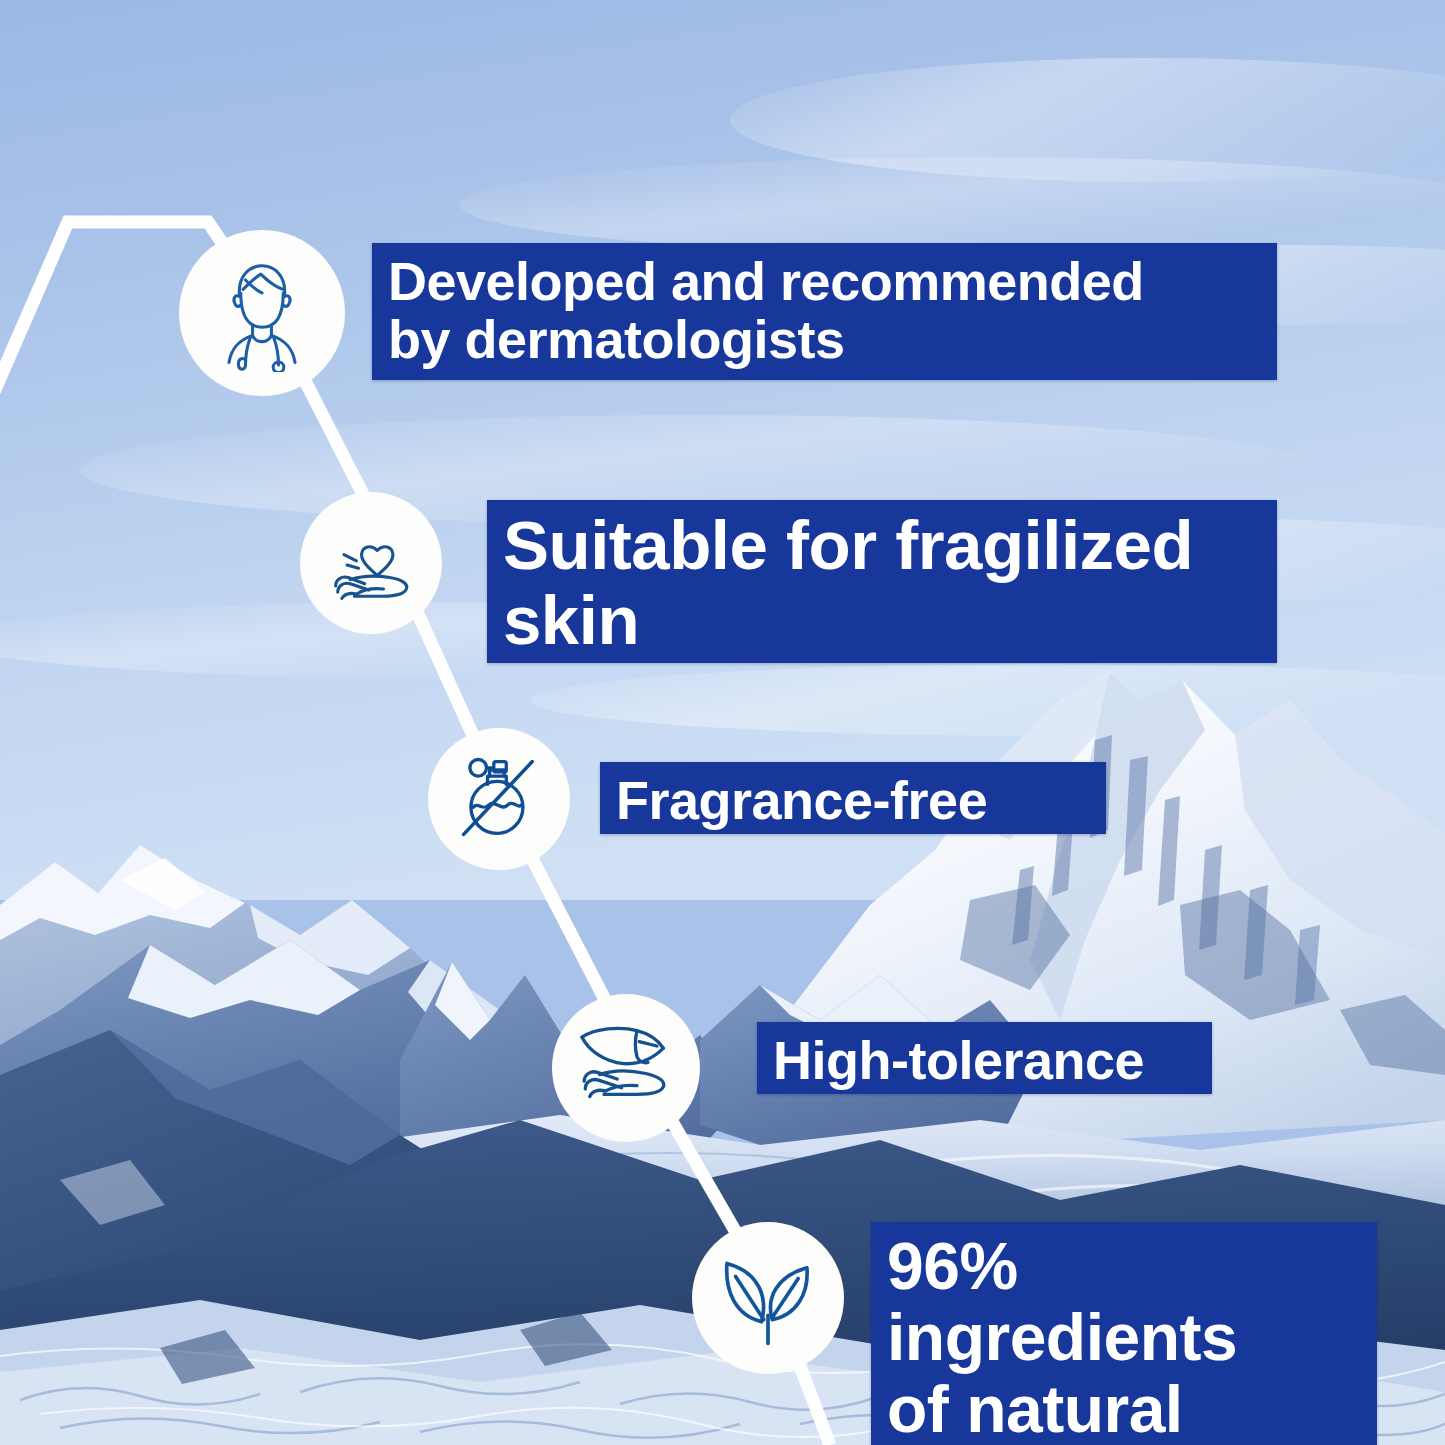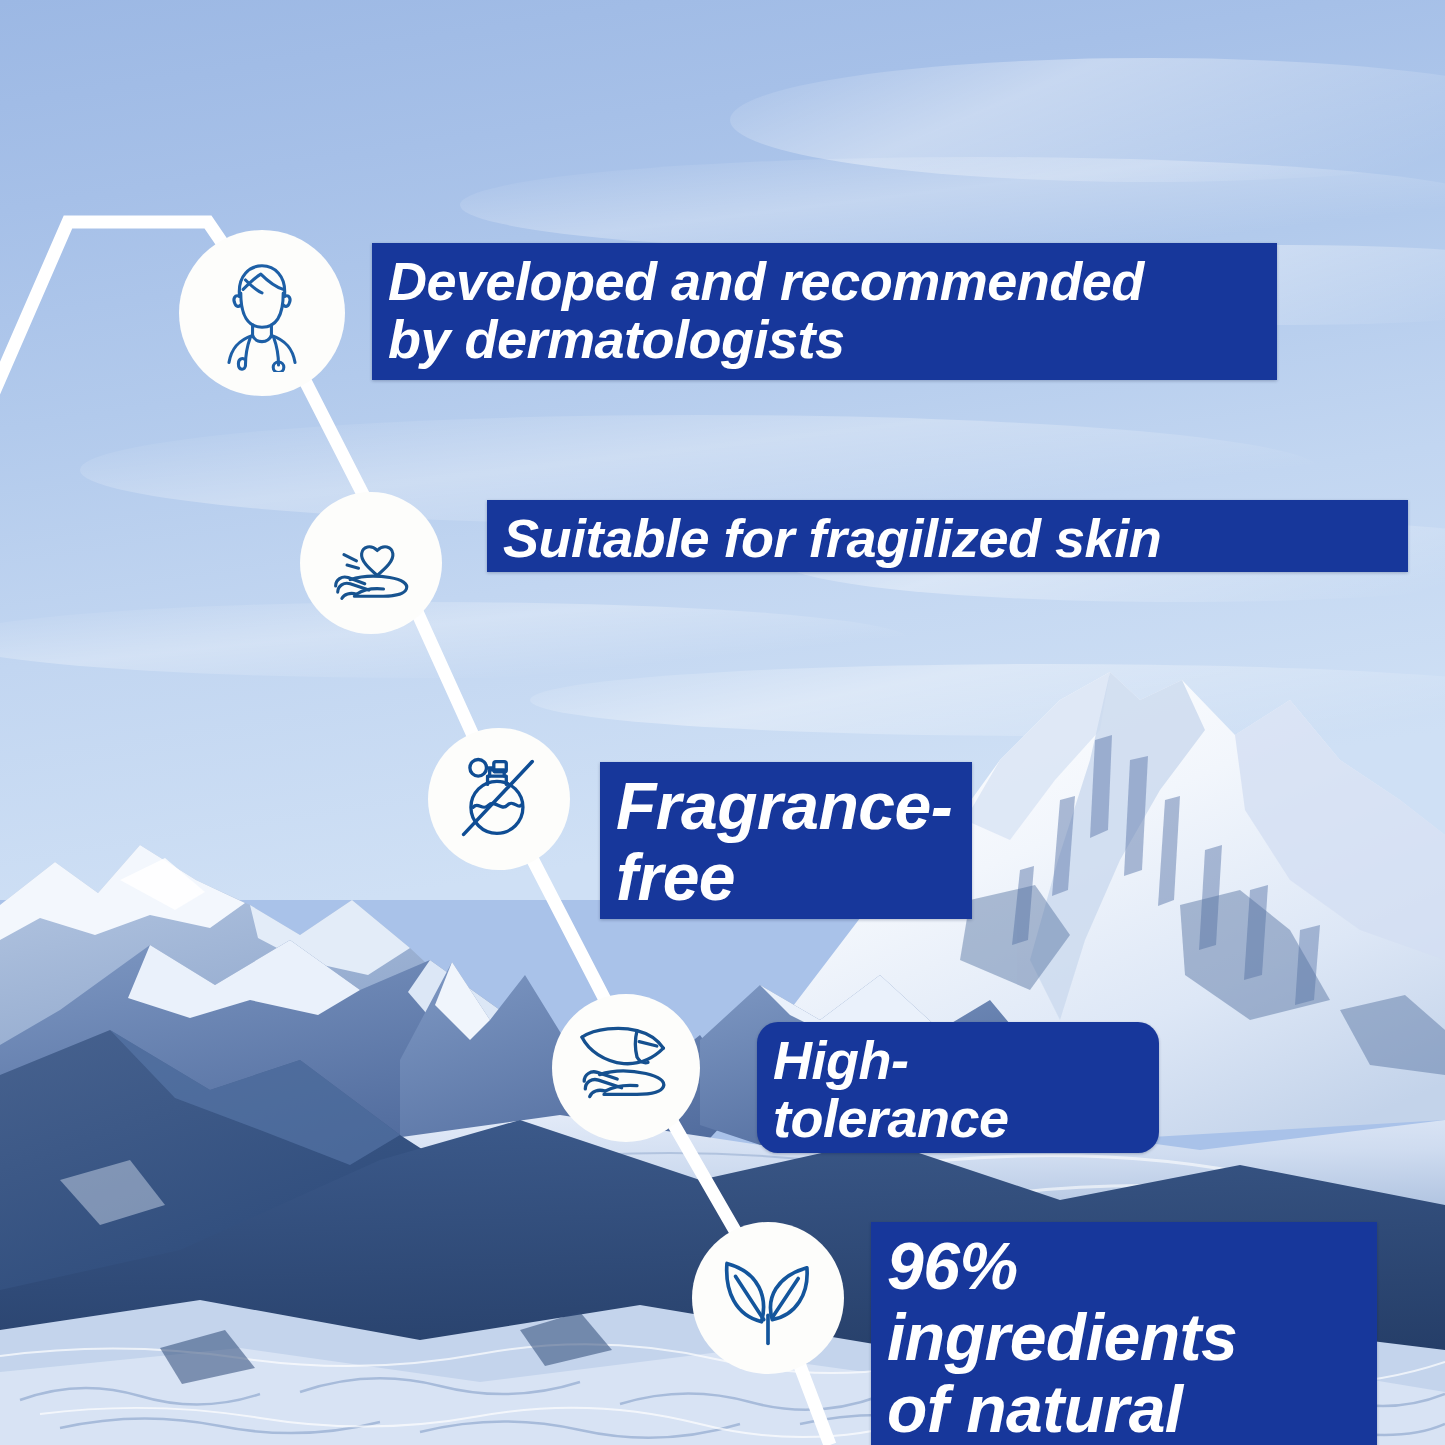--- a/index.html
+++ b/index.html
@@ -36,21 +36,20 @@
     position:absolute;
     background:#17379b;
     color:#ffffff;
     font-weight:bold;
     letter-spacing:-0.5px;
     line-height:1.08;
     padding:9px 16px 5px 16px;
     white-space:pre-line;
     font-family:"Liberation Sans", sans-serif;
     box-shadow:0 1px 3px rgba(10,25,70,.28);
-    font-style:italic;
   }
   .banner.two-line { padding-bottom:11px; }
 </style>
 </head>
 <body>
 
 <div id="stage">
 
   <svg id="scene" viewBox="0 0 1445 1445" preserveAspectRatio="none">
     <defs>
@@ -262,21 +261,21 @@
 
         <path d="M16,72 C16,66 22,62 28,64 L44,70"></path>
         <path d="M18,78 C18,72 24,68 30,70 L48,76"></path>
         <path d="M22,84 C24,80 30,78 36,80"></path>
         <path d="M30,66 C42,62 56,62 68,64 C80,66 86,70 84,75
                  C82,80 72,82 62,82 L34,82"></path>
         <path d="M36,80 C42,76 52,74 62,75"></path>
       </g>
     </svg>
   </div>
-  <div class="banner" style="left:487px; top:500px; width:921px; font-size:54px;">Suitable for fragilized skin</div>
+  <div class="banner" style="left:487px; top:500px; width:790px; font-size:69px;">Suitable for fragilized skin</div>
 
   <div class="badge" style="left:428px; top:728px; width:142px; height:142px;">
     <svg width="104" height="104" viewBox="0 0 100 100">
       <g fill="none" stroke="#0f4d94" stroke-width="3.2" stroke-linecap="round" stroke-linejoin="round">
 
         <circle cx="48" cy="58" r="25"></circle>
 
         <path d="M25,58 C30,52 34,62 40,56 C46,50 52,62 58,56 C64,50 68,60 71,56"></path>
 
         <path d="M39,36 L39,28 L57,28 L57,36"></path>
@@ -284,41 +283,41 @@
 
         <rect x="45" y="14" width="12" height="10" rx="2"></rect>
 
         <circle cx="30" cy="20" r="8"></circle>
         <path d="M38,20 L44,20"></path>
 
         <path d="M16,84 L82,14" stroke-width="3.4"></path>
       </g>
     </svg>
   </div>
-  <div class="banner" style="left:600px; top:762px; width:372px; font-size:66px;">Fragrance-free</div>
+  <div class="banner" style="left:600px; top:762px; width:506px; font-size:54px;">Fragrance-free</div>
 
   <div class="badge" style="left:552px; top:994px; width:148px; height:148px;">
     <svg width="110" height="110" viewBox="0 0 100 100">
       <g fill="none" stroke="#15508f" stroke-width="3" stroke-linecap="round" stroke-linejoin="round">
 
         <path d="M10,22 C22,14 44,12 60,16 C72,19 80,26 84,32"></path>
         <path d="M10,22 C16,34 30,44 48,46 C62,47 74,42 84,32"></path>
         <path d="M60,16 C58,24 58,32 60,40 C62,44 66,46 70,45"></path>
         <path d="M62,26 L78,30"></path>
 
         <path d="M12,62 C12,56 18,52 24,54 L42,60"></path>
         <path d="M13,69 C13,63 19,59 25,61 L46,68"></path>
         <path d="M17,76 C19,71 25,69 31,71"></path>
         <path d="M26,56 C38,52 54,52 68,55 C80,58 86,62 84,67
                  C82,72 72,74 60,74 L30,74"></path>
         <path d="M31,71 C38,67 48,65 60,66"></path>
       </g>
     </svg>
   </div>
-  <div class="banner" style="left:757px; top:1022px; width:402px; font-size:54px;border-radius:21px;">High-tolerance</div>
+  <div class="banner" style="left:757px; top:1022px; width:455px; font-size:54px;">High-tolerance</div>
 
   <div class="badge" style="left:692px; top:1222px; width:152px; height:152px;">
     <svg width="108" height="108" viewBox="0 0 100 100">
       <g fill="none" stroke="#13559c" stroke-width="3.4" stroke-linecap="round" stroke-linejoin="round">
 
         <path d="M12,18 C10,44 20,66 44,72 C50,50 42,26 12,18 Z"></path>
         <path d="M20,30 L46,70"></path>
 
         <path d="M86,22 C88,46 76,66 54,70 C48,50 58,30 86,22 Z"></path>
         <path d="M78,32 L54,68"></path>

